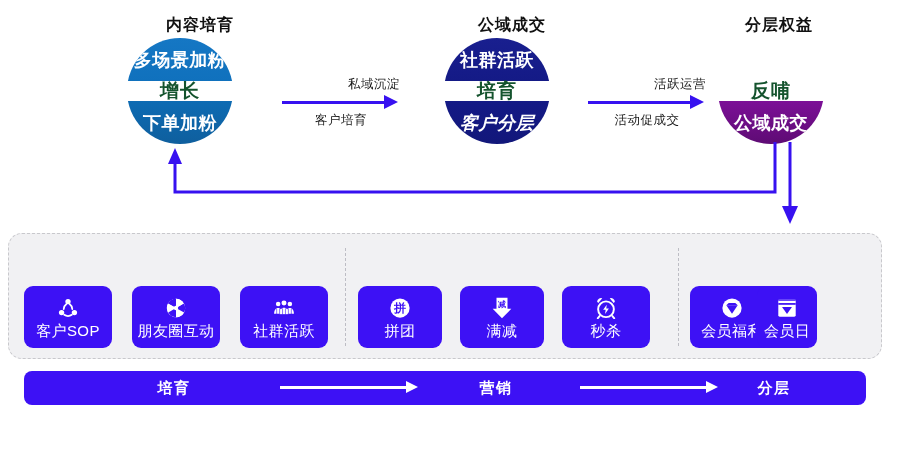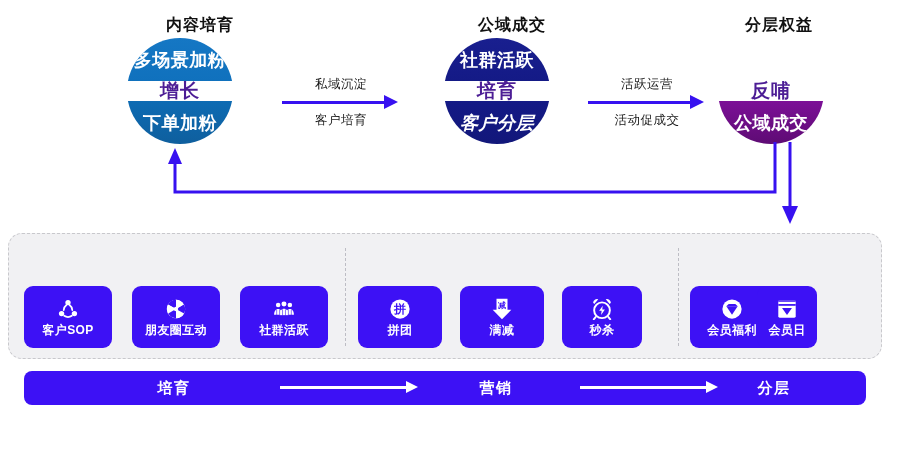--- a/index.html
+++ b/index.html
@@ -26,21 +26,21 @@
   }
   .circle .half.top{top:0;}
   .circle .half.bot{bottom:0;}
   .circle .band{
     position:absolute;left:0;top:43px;width:106px;height:20px;
     background:#ffffff;
   }
   .circle .mid-label{
     position:absolute;left:0;top:36px;width:106px;height:34px;
     display:flex;align-items:center;justify-content:center;
-    color:#4c1d95;font-size:19px;font-weight:700;letter-spacing:1px;
+    color:#14532d;font-size:19px;font-weight:700;letter-spacing:1px;
     z-index:3;
   }
 
   #circle-growth{left:127px;top:38px;}
   #circle-growth .half.top{background:linear-gradient(180deg,#1577c4 0%,#1071bd 100%);}
   #circle-growth .half.bot{background:linear-gradient(180deg,#0d6bb3 0%,#0f5f9e 100%);}
 
   #circle-nurture{left:444px;top:38px;}
   #circle-nurture .half.top{background:linear-gradient(180deg,#191f8f 0%,#141a86 100%);}
   #circle-nurture .half.bot{background:linear-gradient(180deg,#141a86 0%,#12177a 100%);font-style:italic;}
@@ -63,21 +63,21 @@
     position:absolute;left:102px;top:21px;
     width:0;height:0;
     border-top:7px solid transparent;
     border-bottom:7px solid transparent;
     border-left:14px solid #3711f0;
   }
   .flow .lbl{
     position:absolute;left:0;width:118px;text-align:center;
     font-size:12.5px;color:#1b1b1b;font-weight:400;letter-spacing:.5px;
   }
-  .flow .lbl.up{top:2px;}
+  .flow .lbl.up{top:2px;text-align:right;}
   .flow .lbl.dn{top:38px;}
 
   
   #loop{position:absolute;left:150px;top:140px;width:680px;height:95px;}
 
   
   #panel{
     position:absolute;left:8px;top:233px;width:874px;height:126px;
     background:#f1f1f3;
     border:1px dashed #c8c8cc;
@@ -102,21 +102,21 @@
 
   .card{
     position:absolute;top:286px;
     height:62px;
     background:#3d11f5;
     border-radius:9px;
     display:flex;flex-direction:column;align-items:center;justify-content:center;
     gap:4px;
   }
   .card .cap{
-    color:#ffffff;font-size:12px;font-weight:700;letter-spacing:.4px;line-height:1;
+    color:#ffffff;font-size:15px;font-weight:400;letter-spacing:.4px;line-height:1;
   }
   .card .ico{width:22px;height:22px;display:block;}
 
   
   #stagebar{
     position:absolute;left:24px;top:371px;width:842px;height:34px;
     background:#3d11f5;border-radius:8px;
   }
   #stagebar .st{
     position:absolute;top:0;height:34px;
@@ -248,21 +248,21 @@
   </div>
 
   <div class="card" style="left:460px;width:84px;">
     <svg class="ico" viewBox="0 0 24 26">
       <path d="M5.5 1 H18.5 V14 H23 L12 25 L1 14 H5.5 Z" fill="#fff"></path>
       <text x="12" y="11.5" text-anchor="middle" font-size="9.5" font-weight="700" font-family="'Liberation Sans', sans-serif" fill="#3d11f5">减</text>
     </svg>
     <span class="cap">满减</span>
   </div>
 
-  <div class="card" style="left:562px;width:80px;">
+  <div class="card" style="left:562px;width:88px;">
     <svg class="ico" viewBox="0 0 26 26">
       <path d="M2.5 5.5 A4.6 4.6 0 0 1 8.6 1.6 L3.9 7.2 Z" fill="#fff"></path>
       <path d="M23.5 5.5 A4.6 4.6 0 0 0 17.4 1.6 L22.1 7.2 Z" fill="#fff"></path>
       <circle cx="13" cy="14.5" r="9.3" fill="none" stroke="#fff" stroke-width="2.3"></circle>
       <path d="M13.9 9.2 L9.6 15.2 H12.6 L11.9 20 L16.4 13.7 H13.3 Z" fill="#fff"></path>
       <path d="M5.4 22.5 L3.2 25.2" stroke="#fff" stroke-width="2.2" stroke-linecap="round"></path>
       <path d="M20.6 22.5 L22.8 25.2" stroke="#fff" stroke-width="2.2" stroke-linecap="round"></path>
     </svg>
     <span class="cap">秒杀</span>
   </div>

